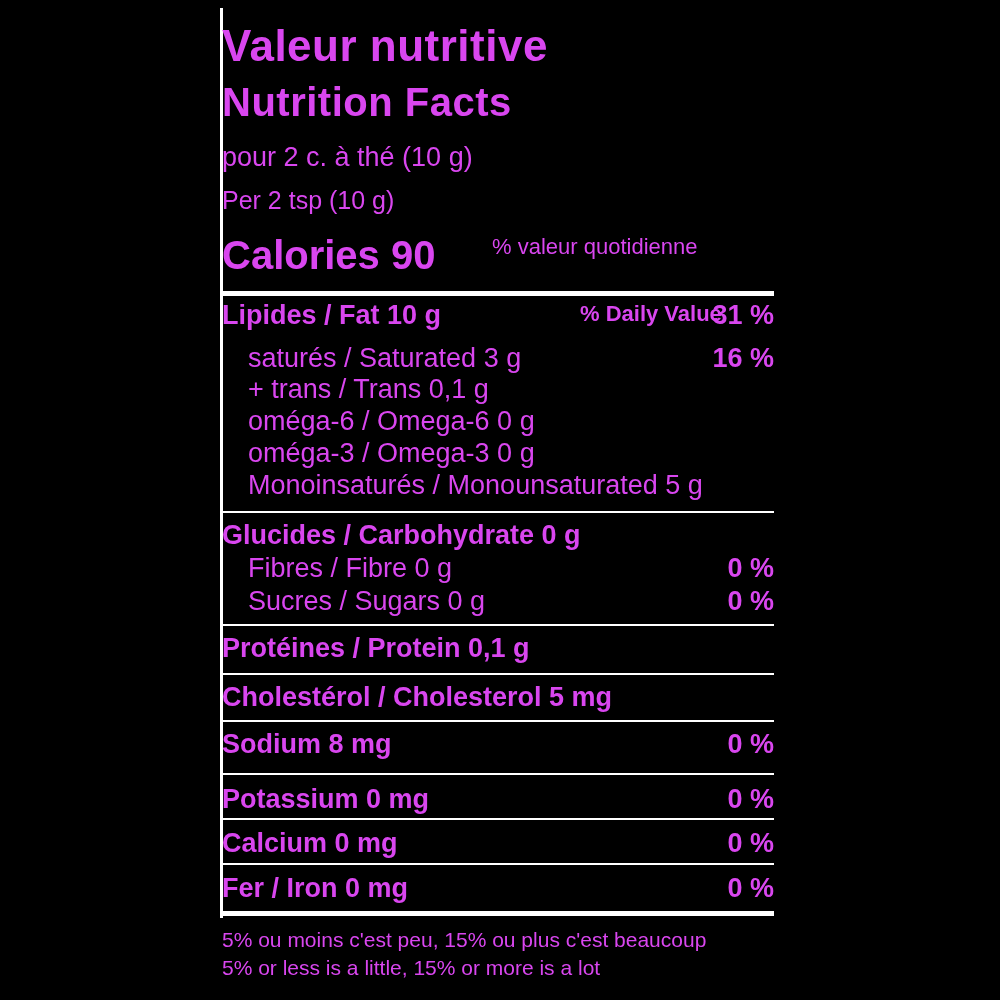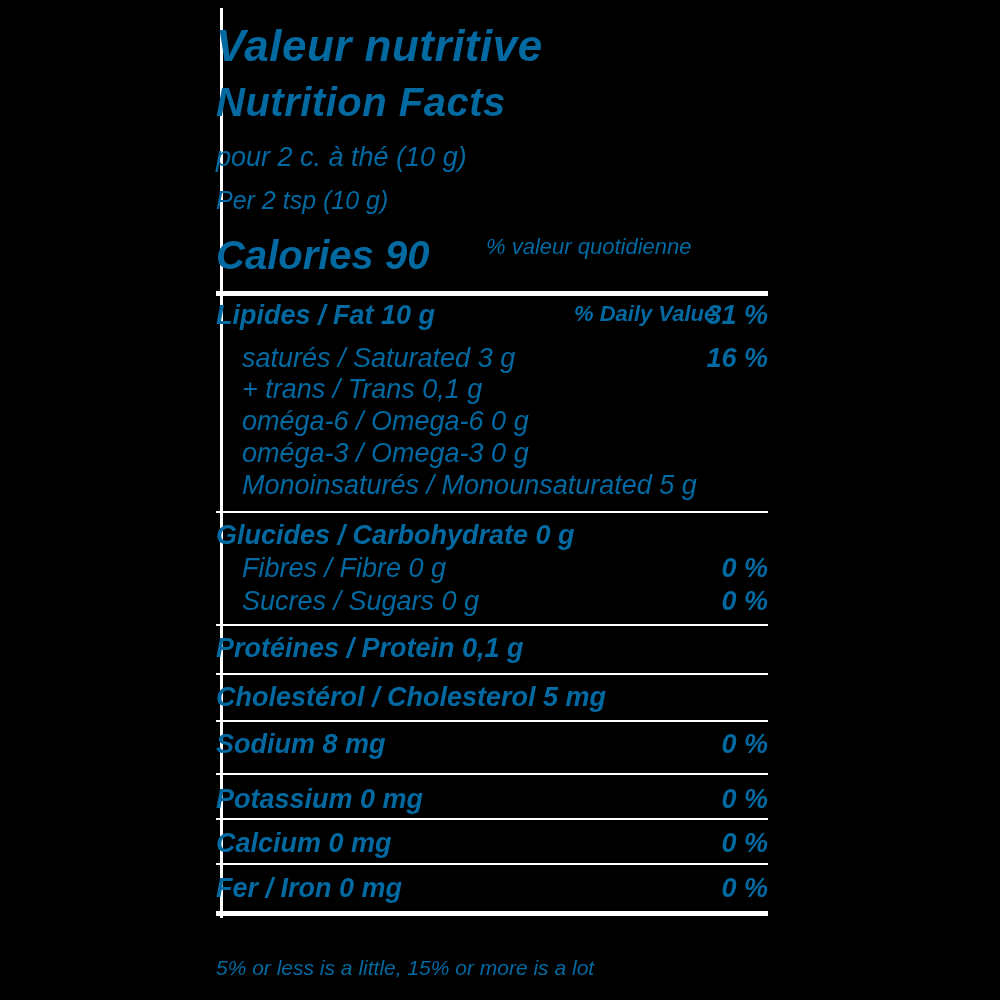--- a/index.html
+++ b/index.html
@@ -16,26 +16,25 @@
   }
   #panel {
     position: absolute;
     left: 0; top: 0;
     width: 1000px;
     height: 1000px;
     background: #000000;
   }
   .label-box {
     position: absolute;
-    left: 206px;
+    left: 212px;
     top: 8px;
     width: 570px;
     height: 975px;
-    color: #0369a1;
-    font-style: italic;
+    color: #d946ef;
   }
   
   .left-rule {
     position: absolute;
     left: 220px;
     top: 8px;
     width: 3px;
     height: 910px;
     background: #ffffff;
   }
@@ -235,16 +234,17 @@
 
     <div class="rule thin" style="top:855px;"></div>
 
     <div class="row" style="top:865px;">
       <span class="name bold">Fer / Iron 0 mg</span>
       <span class="pct">0 %</span>
     </div>
 
     <div class="rule thick" style="top:903px;"></div>
 
+    <div class="footnote-fr">5% ou moins c'est peu, 15% ou plus c'est beaucoup</div>
     <div class="footnote-en">5% or less is a little, 15% or more is a lot</div>
 
   </div>
 </div>
 
 </body></html>

